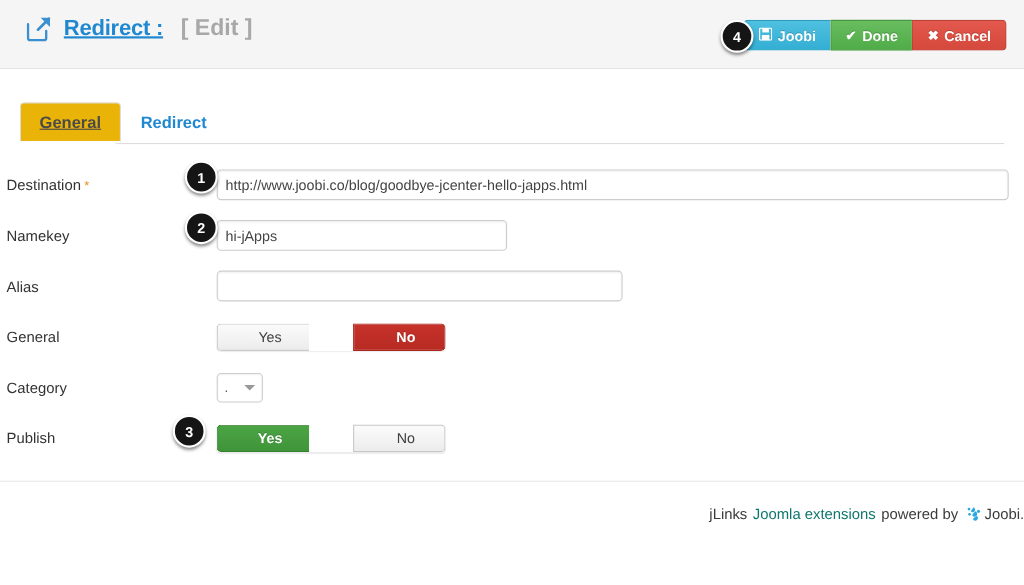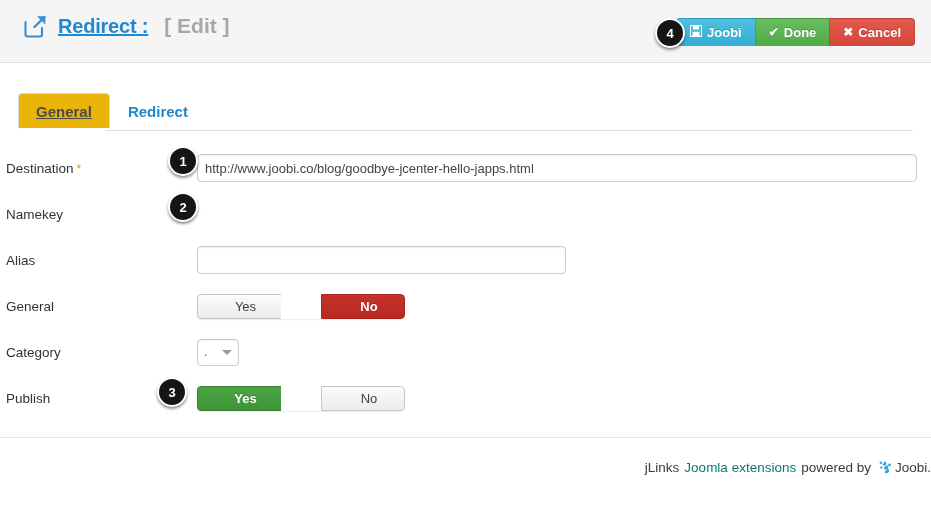--- a/index.html
+++ b/index.html
@@ -348,20 +348,23 @@
       <div class="row-label">
         <span>Destination</span><span class="req-star">*</span>
       </div>
       <div class="field-col">
         <input class="text-input input-destination" type="text" value="http://www.joobi.co/blog/goodbye-jcenter-hello-japps.html" style="">
       </div>
     </div>
 
     <div class="row">
       <div class="row-label">Namekey</div>
+      <div class="field-col">
+        <input class="text-input input-namekey" type="text" value="hi-jApps" style="">
+      </div>
     </div>
 
     <div class="row">
       <div class="row-label">Alias</div>
       <div class="field-col">
         <input class="text-input input-alias" type="text" value="" style="">
       </div>
     </div>
 
     <div class="row">

